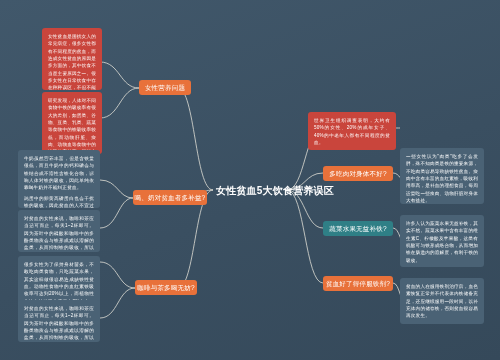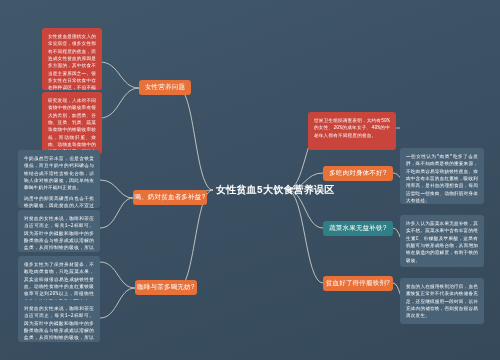--- a/index.html
+++ b/index.html
@@ -27,21 +27,20 @@
     width: 500px;
     height: 360px;
     pointer-events: none;
   }
   .node {
     position: absolute;
     box-sizing: border-box;
     color: #ffffff;
     line-height: 1.45;
     letter-spacing: 0.2px;
-    font-family: Liberation Mono, monospace;
   }
   .root {
     font-size: 10px;
     font-weight: bold;
     color: #ffffff;
     text-align: center;
     white-space: nowrap;
     padding: 2px 4px;
   }
   .branch {

